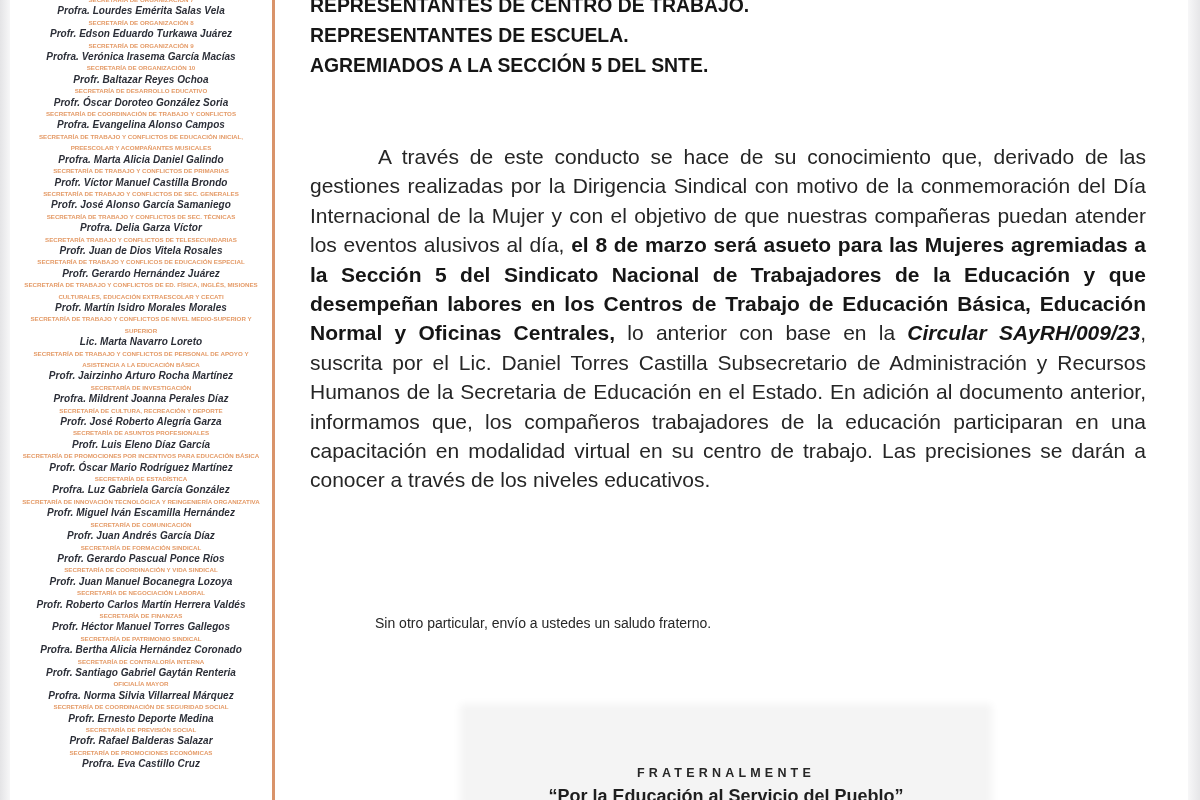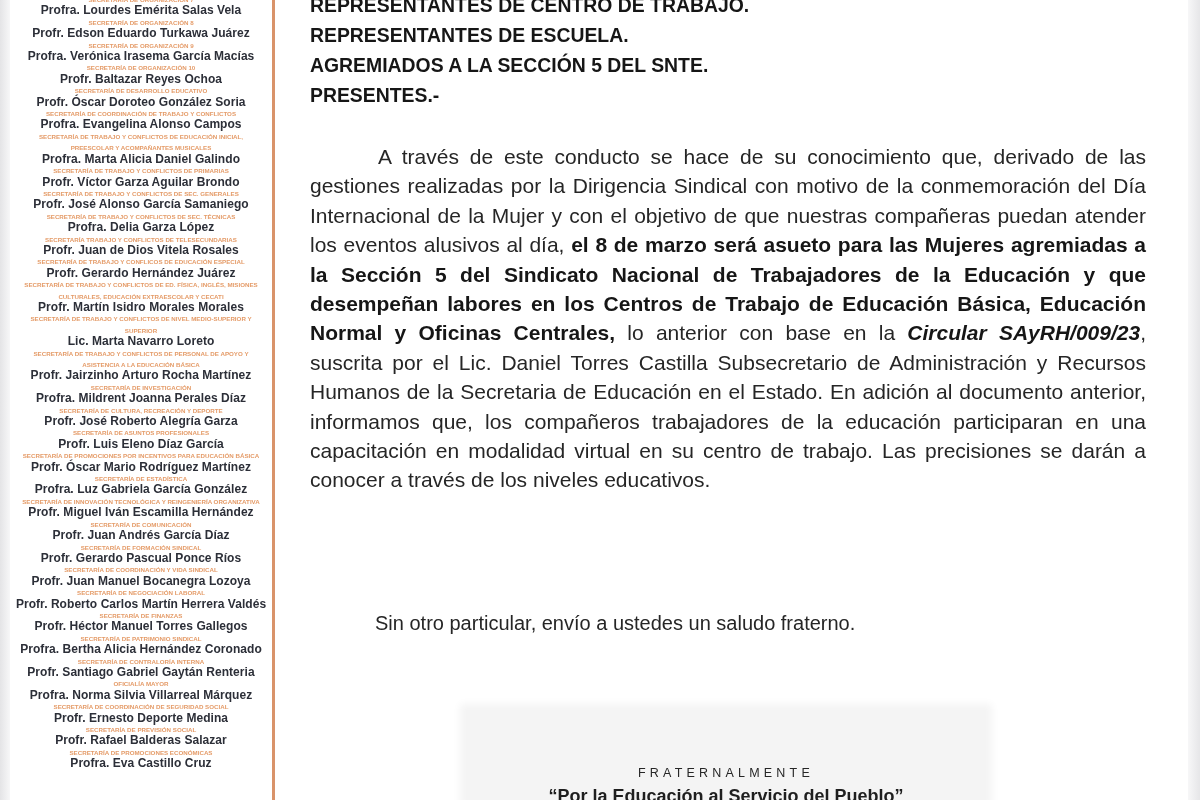--- a/index.html
+++ b/index.html
@@ -23,22 +23,22 @@
   .sidebar-border {
     position:absolute; left:272px; top:0; width:3px; height:800px;
     background:#d9936a;
   }
   .sidebar-list {
     position:absolute; top:-6px; left:0; width:258px;
     text-align:center;
   }
   .sb-name {
     font-family:"Liberation Sans", sans-serif;
-    font-weight:bold; font-size:12px; color:#2c2f38;
-    line-height:11.4px; letter-spacing:0.05px; white-space:nowrap;
+    font-weight:bold; font-size:10px; color:#2c2f38;
+    line-height:11.4px; letter-spacing:0.05px; white-space:nowrap;font-style:italic;
   }
   .sb-role {
     font-family:"Liberation Sans", sans-serif;
     font-size:6.2px; color:#e08a4e; font-weight:bold;
     line-height:11.4px; white-space:normal; padding:0 6px;
     text-transform:uppercase; opacity:0.85;
   }
 
   .main {
     position:absolute; left:310px; top:0; width:866px; height:583px;
@@ -53,30 +53,30 @@
     position:absolute; left:0; top:142px; width:836px;
     font-family:"Liberation Sans", sans-serif;
     font-size:21px; line-height:29.4px; color:#262626;
     text-align:justify;
   }
   .body-text .indent { display:inline-block; width:68px; }
   .body-text b { color:#161616; }
   .body-text i { font-weight:bold; color:#161616; }
   .closing {
     position:absolute; left:65px; top:609px;
-    font-size:20px; line-height:29px; color:#262626;
+    font-size:14px; line-height:29px; color:#262626;
   }
   .sig-box {
     position:absolute; left:466px; top:710px; width:520px; height:90px;
     background:#f4f4f4;
     box-shadow:0 0 8px 6px #f4f4f4;
   }
   .frat {
     position:absolute; left:0; top:56px; width:520px; text-align:center;
-    font-weight:normal; font-size:12.5px; letter-spacing:4.2px; color:#262626;
+    font-weight:bold; font-size:12.5px; letter-spacing:4.2px; color:#262626;
   }
   .motto {
     position:absolute; left:0; top:76px; width:520px; text-align:center;
     font-weight:bold; font-size:18px; color:#1f1f1f;
   }
 </style>
 </head>
 <body>
 
 <div class="left-shade"></div>
@@ -92,25 +92,25 @@
       <div class="sb-name">Profra. Verónica Irasema García Macías</div>
       <div class="sb-role">Secretaría de Organización 10</div>
       <div class="sb-name">Profr. Baltazar Reyes Ochoa</div>
       <div class="sb-role">Secretaría de Desarrollo Educativo</div>
       <div class="sb-name">Profr. Óscar Doroteo González Soria</div>
       <div class="sb-role">Secretaría de Coordinación de Trabajo y Conflictos</div>
       <div class="sb-name">Profra. Evangelina Alonso Campos</div>
       <div class="sb-role">Secretaría de Trabajo y Conflictos de Educación Inicial, Preescolar y Acompañantes Musicales</div>
       <div class="sb-name">Profra. Marta Alicia Daniel Galindo</div>
       <div class="sb-role">Secretaría de Trabajo y Conflictos de Primarias</div>
-      <div class="sb-name">Profr. Víctor Garza Aguilar Brondo</div>
+      <div class="sb-name">Profr. Víctor Manuel Castilla Brondo</div>
       <div class="sb-role">Secretaría de Trabajo y Conflictos de Sec. Generales</div>
       <div class="sb-name">Profr. José Alonso García Samaniego</div>
       <div class="sb-role">Secretaría de Trabajo y Conflictos de Sec. Técnicas</div>
-      <div class="sb-name">Profra. Delia Garza López</div>
+      <div class="sb-name">Profra. Delia Garza Víctor</div>
       <div class="sb-role">Secretaría Trabajo y Conflictos de Telesecundarias</div>
       <div class="sb-name">Profr. Juan de Dios Vitela Rosales</div>
       <div class="sb-role">Secretaría de Trabajo y Conflicos de Educación Especial</div>
       <div class="sb-name">Profr. Gerardo Hernández Juárez</div>
       <div class="sb-role">Secretaría de Trabajo y Conflictos de Ed. Física, Inglés, Misiones Culturales, Educación Extraescolar y CECATI</div>
       <div class="sb-name">Profr. Martín Isidro Morales Morales</div>
       <div class="sb-role">Secretaría de Trabajo y Conflictos de Nivel Medio-Superior y Superior</div>
       <div class="sb-name">Lic. Marta Navarro Loreto</div>
       <div class="sb-role">Secretaría de Trabajo y Conflictos de Personal de Apoyo y Asistencia a la Educación Básica</div>
       <div class="sb-name">Profr. Jairzinho Arturo Rocha Martínez</div>
@@ -150,21 +150,20 @@
       <div class="sb-name">Profra. Eva Castillo Cruz</div>
     </div>
 </div>
 <div class="sidebar-border"></div>
 
 <div class="main">
   <div class="header">
     <div>REPRESENTANTES DE CENTRO DE TRABAJO.</div>
     <div>REPRESENTANTES DE ESCUELA.</div>
     <div>AGREMIADOS A LA SECCIÓN 5 DEL SNTE.</div>
-    <div>PRESENTES.-</div>
   </div>
 
   <div class="body-text"><span class="indent"></span><span>A través de este conducto se hace de su conocimiento que, derivado de las gestiones realizadas por la Dirigencia Sindical con motivo de la conmemoración del Día Internacional de la Mujer y con el objetivo de que nuestras compañeras puedan atender los eventos alusivos al día, </span><b>el 8 de marzo será asueto para las Mujeres agremiadas a la Sección 5 del Sindicato Nacional de Trabajadores de la Educación y que desempeñan labores en  los Centros de Trabajo de Educación Básica, Educación Normal y Oficinas Centrales,</b><span> lo anterior con base en la </span><i>Circular SAyRH/009/23</i><span>, suscrita por el Lic. Daniel Torres Castilla Subsecretario de Administración y Recursos Humanos de la Secretaria de Educación en el Estado. En adición al documento anterior, informamos que, los compañeros trabajadores de la educación participaran en una capacitación en modalidad virtual en su centro de trabajo. Las precisiones se darán a conocer a través de los niveles educativos.</span></div>
 
   <div class="closing">Sin otro particular, envío a ustedes un saludo fraterno.</div>
 </div>
 
 <div class="sig-box">
   <div class="frat">FRATERNALMENTE</div>
   <div class="motto">“Por la Educación al Servicio del Pueblo”</div>

